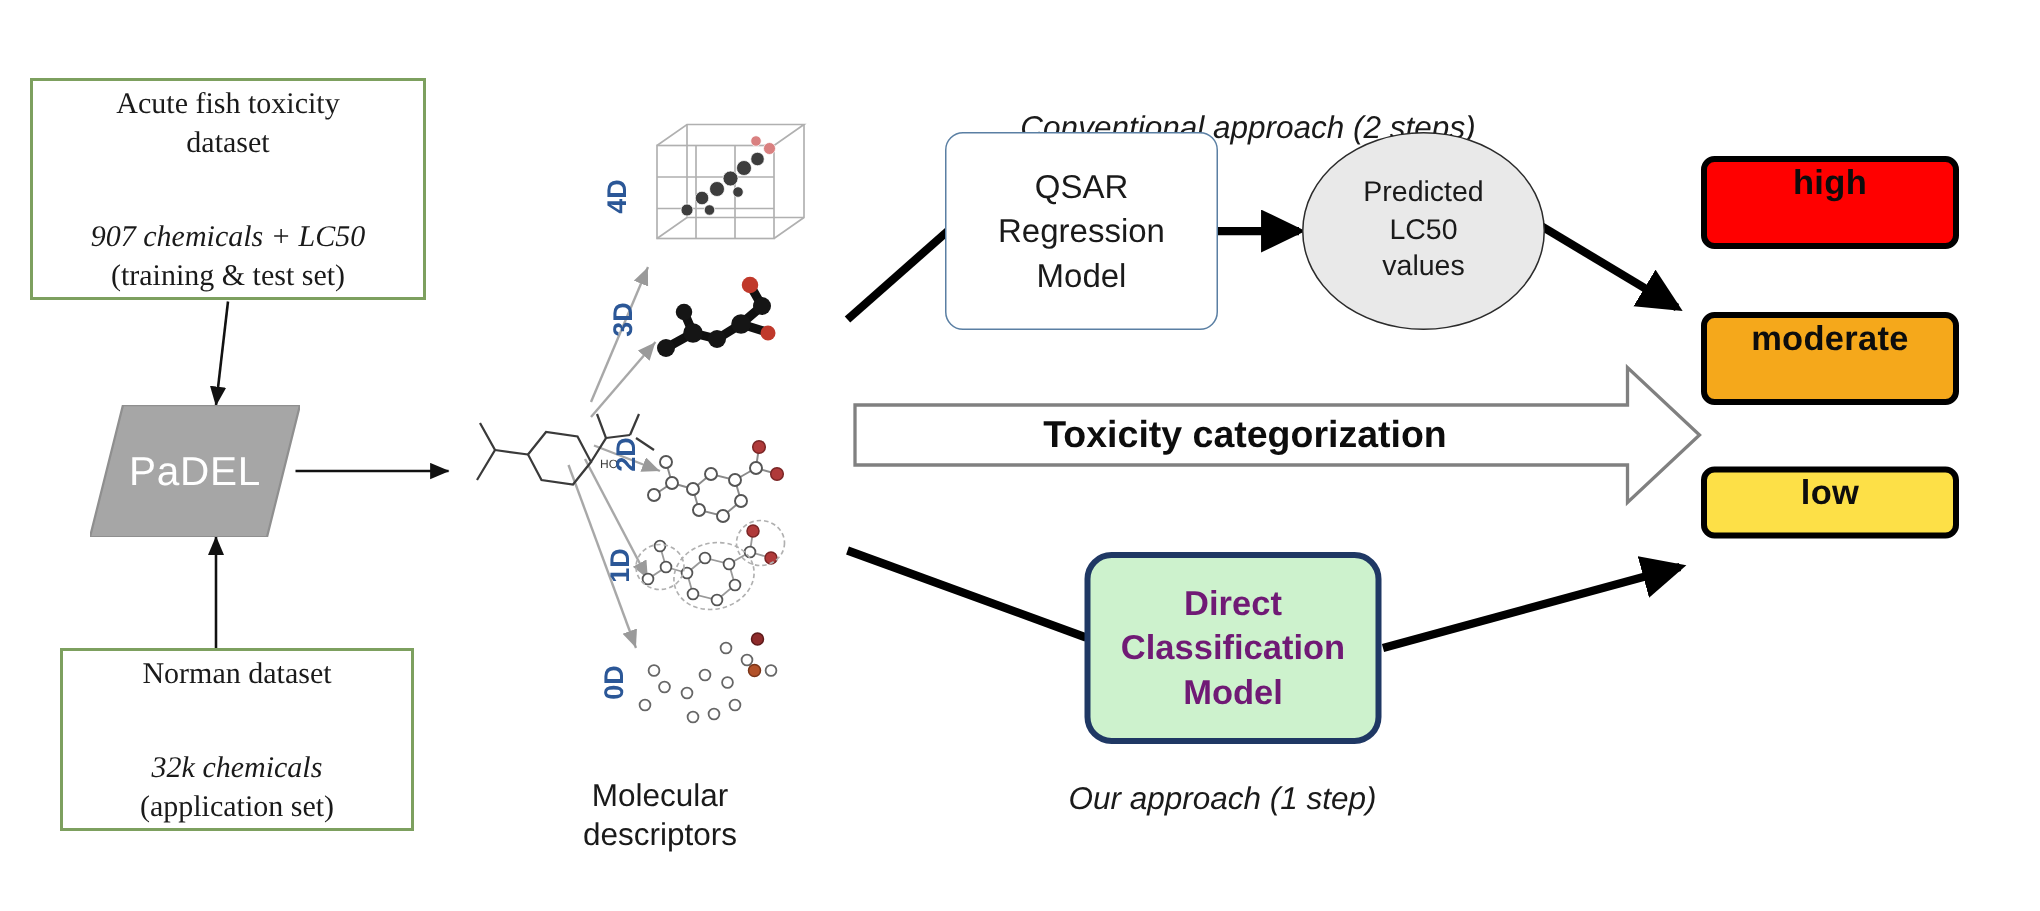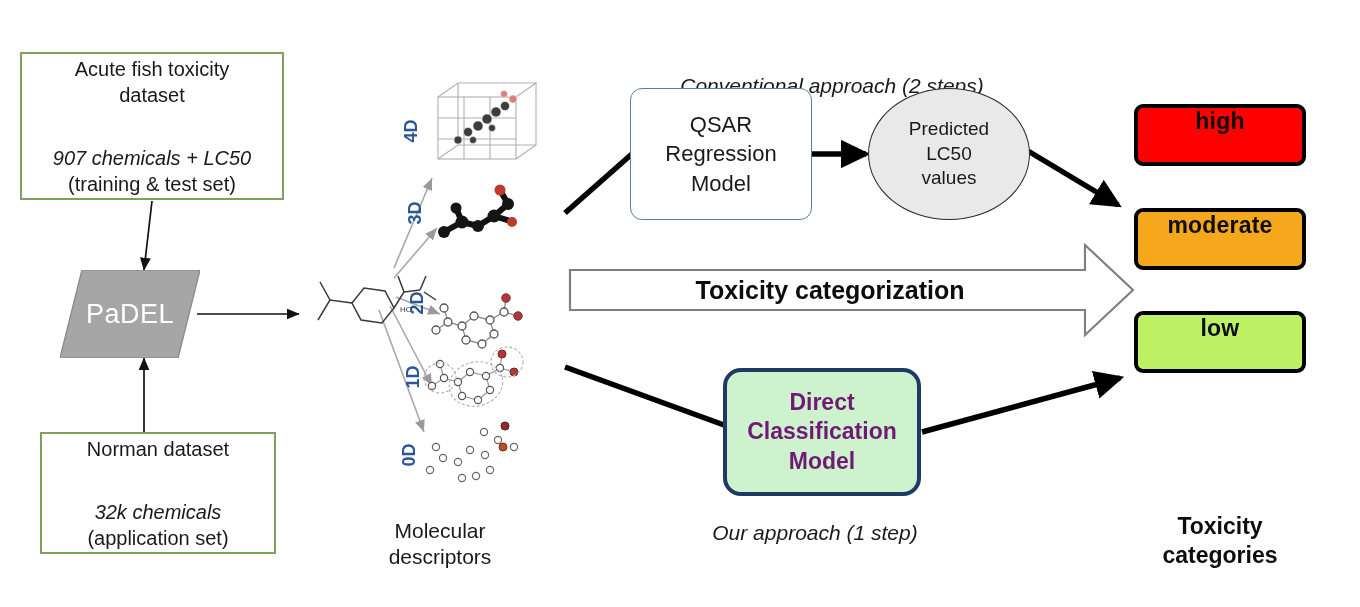--- a/index.html
+++ b/index.html
@@ -16,21 +16,21 @@
   
   .dataset-box{
     border:2px solid #7da05f;
     background:#ffffff;
     display:flex;align-items:center;justify-content:center;
     text-align:center;
     line-height:1.3;
     font-size:20px;
     color:#1a1a1a;
   }
-  .dataset-box .ln{display:block;}
+  .dataset-box .ln{display:block;font-family:Liberation Serif, serif;}
   .dataset-box .it{font-style:italic;margin-top:37px;}
   .padel-label{
     position:absolute;left:0;top:0;width:100%;height:100%;
     display:flex;align-items:center;justify-content:center;
     color:#ffffff;font-size:27px;letter-spacing:.5px;
   }
 
   
   .dim-label{
     color:#2b5797;
@@ -336,22 +336,18 @@
       <div>Model</div>
     </div>
   </div>
 
   <div class="abs chip" style="left:1134px;top:104px;width:172px;height:62px;background:#FF0000;">
     <span>high</span>
   </div>
   <div class="abs chip" style="left:1134px;top:208px;width:172px;height:62px;background:#F5A81B;">
     <span>moderate</span>
   </div>
-  <div class="abs chip" style="left:1134px;top:311px;width:172px;height:62px;background:#bef264;">
+  <div class="abs chip" style="left:1134px;top:311px;width:172px;height:48px;background:#fde047;">
     <span>low</span>
   </div>
 
-  <div class="abs tox-title" style="left:1134px;top:512px;width:172px;">
-    <div>Toxicity</div>
-    <div>categories</div>
-  </div>
 
 </div>
 
 </body></html>

